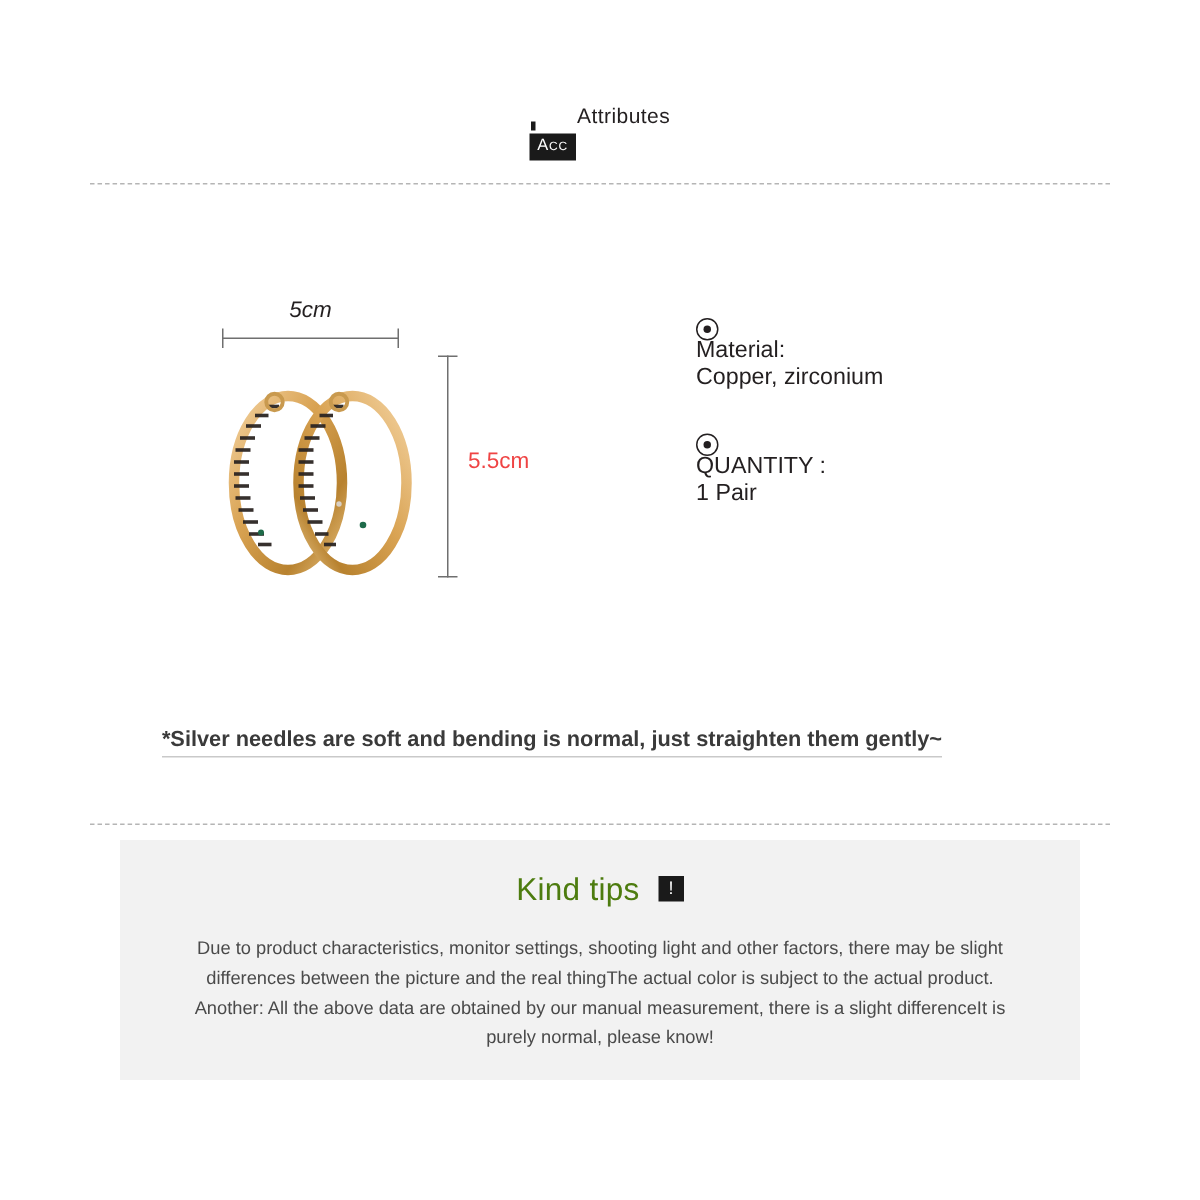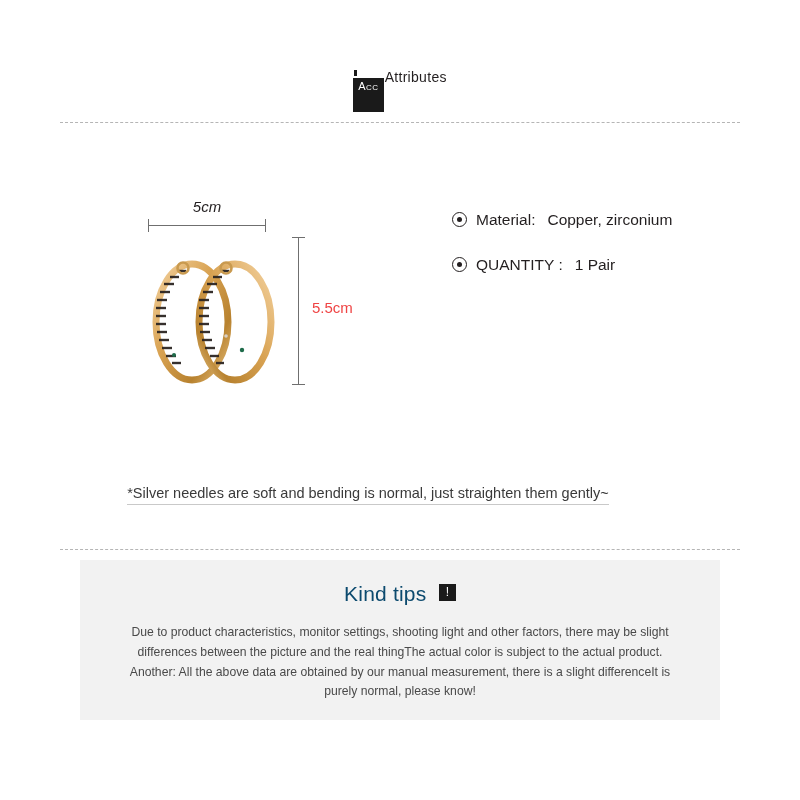--- a/index.html
+++ b/index.html
@@ -30,24 +30,24 @@
     display: flex;
     align-items: flex-start;
     justify-content: center;
   }
   .acc-badge {
     display: inline-block;
     background: #1a1a1a;
     color: #ffffff;
     font-size: 11px;
     letter-spacing: 0.5px;
-    padding: 3px 5px 20px 5px;
+    padding: 3px 5px 4px 5px;
     line-height: 1;
     position: relative;
-    top: 8px;
+    top: 19px;
     margin-right: 1px;
     font-variant: small-caps;
   }
   .acc-tick {
     position: absolute;
     top: -8px;
     left: 1px;
     width: 3px;
     height: 6px;
     background: #1a1a1a;
@@ -165,20 +165,21 @@
     top: 210px;
     width: 320px;
   }
   .attr-row {
     display: flex;
     align-items: baseline;
     margin-bottom: 26px;
     font-size: 15.5px;
     color: #231f20;
     white-space: nowrap;
+    flex-direction: column;
   }
   .attr-bullet {
     display: inline-block;
     width: 13px;
     height: 13px;
     border: 1px solid #231f20;
     border-radius: 50%;
     position: relative;
     margin-right: 9px;
     flex: none;
@@ -204,20 +205,21 @@
 
   
   .note {
     position: absolute;
     left: 0;
     top: 485px;
     width: 736px;
     text-align: center;
     font-size: 14.5px;
     color: #3a3a3a;
+    font-weight: bold;
   }
   .note span {
     border-bottom: 1px solid #c9c9c9;
     padding-bottom: 3px;
   }
 
   
   .tips {
     position: absolute;
     left: 80px;
@@ -229,21 +231,21 @@
   .tips-title-wrap {
     position: absolute;
     left: 0;
     top: 22px;
     width: 640px;
     text-align: center;
     white-space: nowrap;
   }
   .tips-title {
     font-size: 21px;
-    color: #0c4a6e;
+    color: #4d7c0f;
     letter-spacing: 0.2px;
     vertical-align: middle;
   }
   .tips-excl {
     display: inline-block;
     background: #1a1a1a;
     color: #ffffff;
     width: 17px;
     height: 17px;
     line-height: 17px;

